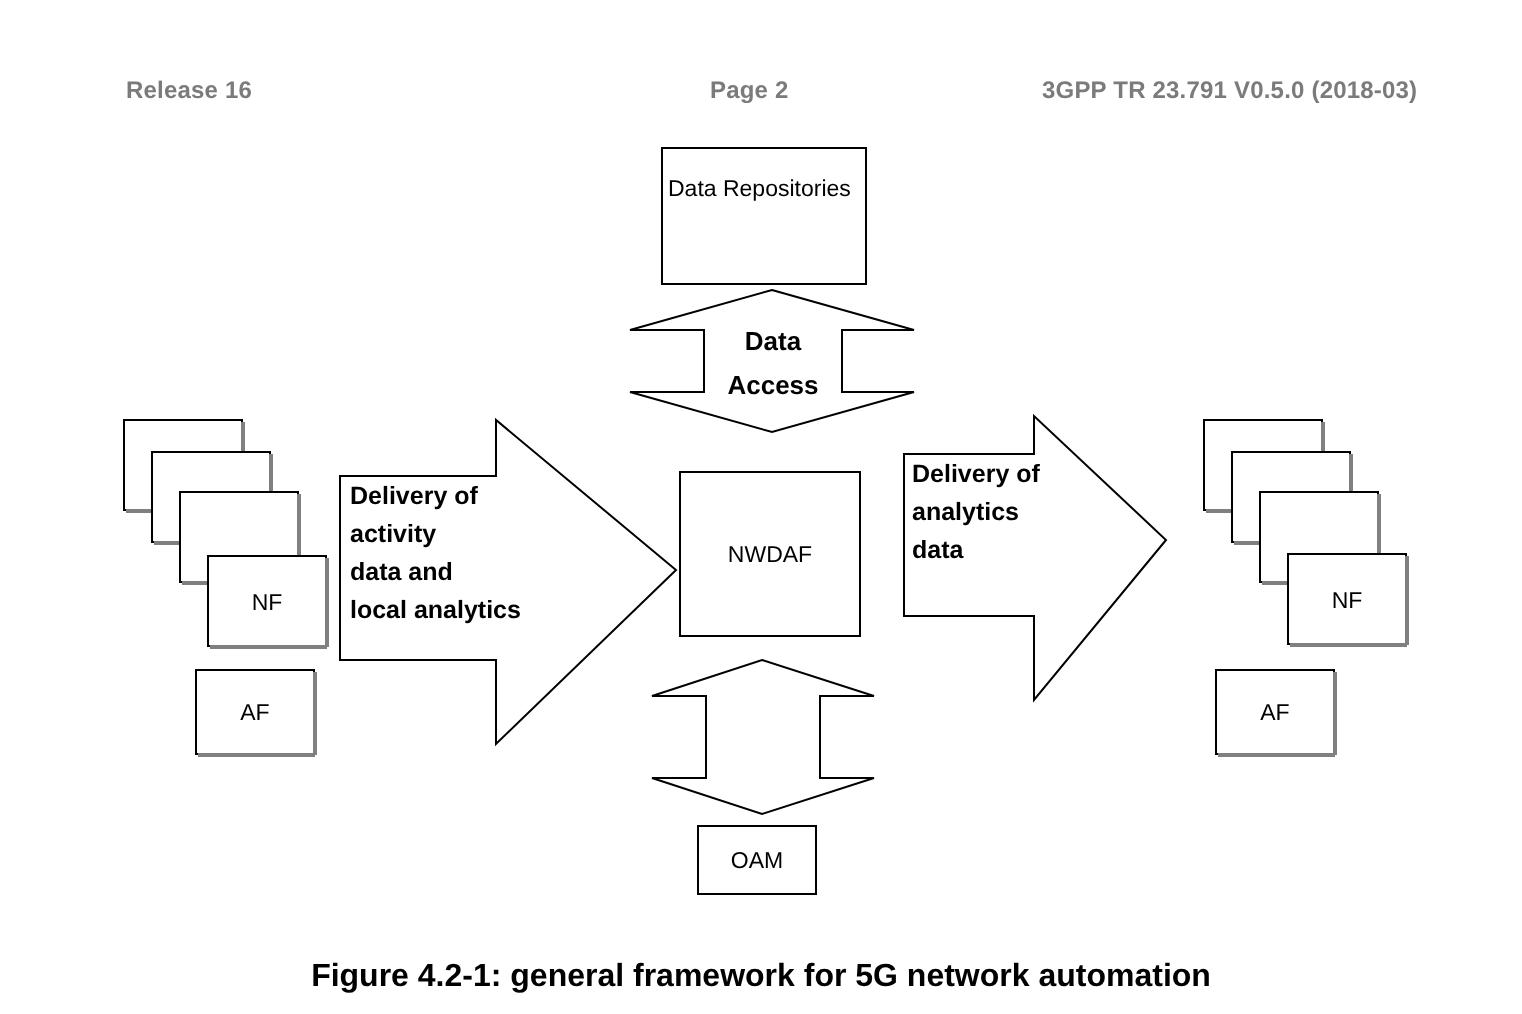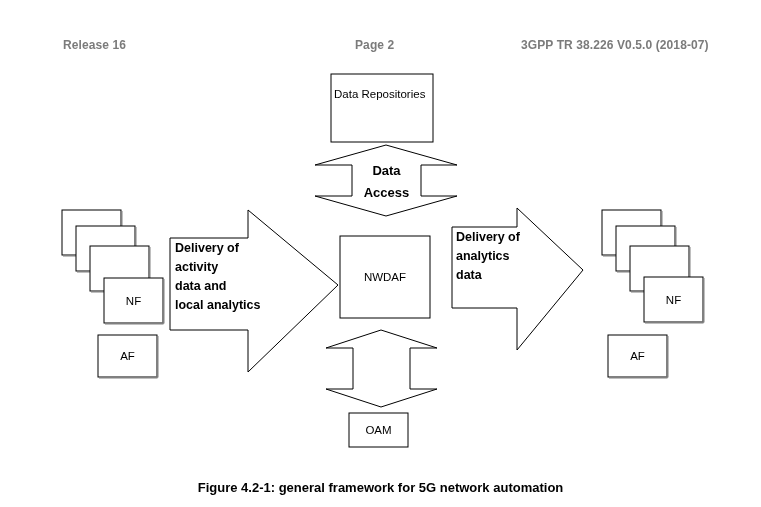--- a/index.html
+++ b/index.html
@@ -67,33 +67,33 @@
     fill: #000000;
   }
 
   
   .figure-caption {
     position: absolute;
     top: 480px;
     left: 0;
     width: 761px;
     text-align: center;
-    font-size: 13px;
+    font-size: 16px;
     font-weight: bold;
     color: #000000;
     white-space: nowrap;
   }
 </style>
 </head>
 <body>
 
 <div class="doc-header">
   <span class="hdr-release">Release 16</span>
   <span class="hdr-page">Page  2</span>
-  <span class="hdr-spec">3GPP TR 38.226 V0.5.0 (2018-07)</span>
+  <span class="hdr-spec">3GPP TR 23.791 V0.5.0 (2018-03)</span>
 </div>
 
 <div class="figure-canvas">
   <svg width="761" height="405" viewBox="0 0 761 405" xmlns="http://www.w3.org/2000/svg">
 
     <g>
 
       <g>
         <rect x="62" y="150" width="59" height="45" fill="#ffffff" stroke="#000000" stroke-width="1"></rect>
         <path d="M63,195.5 L121.5,195.5 M121.5,151 L121.5,195.5" stroke="#808080" stroke-width="2" fill="none"></path>

